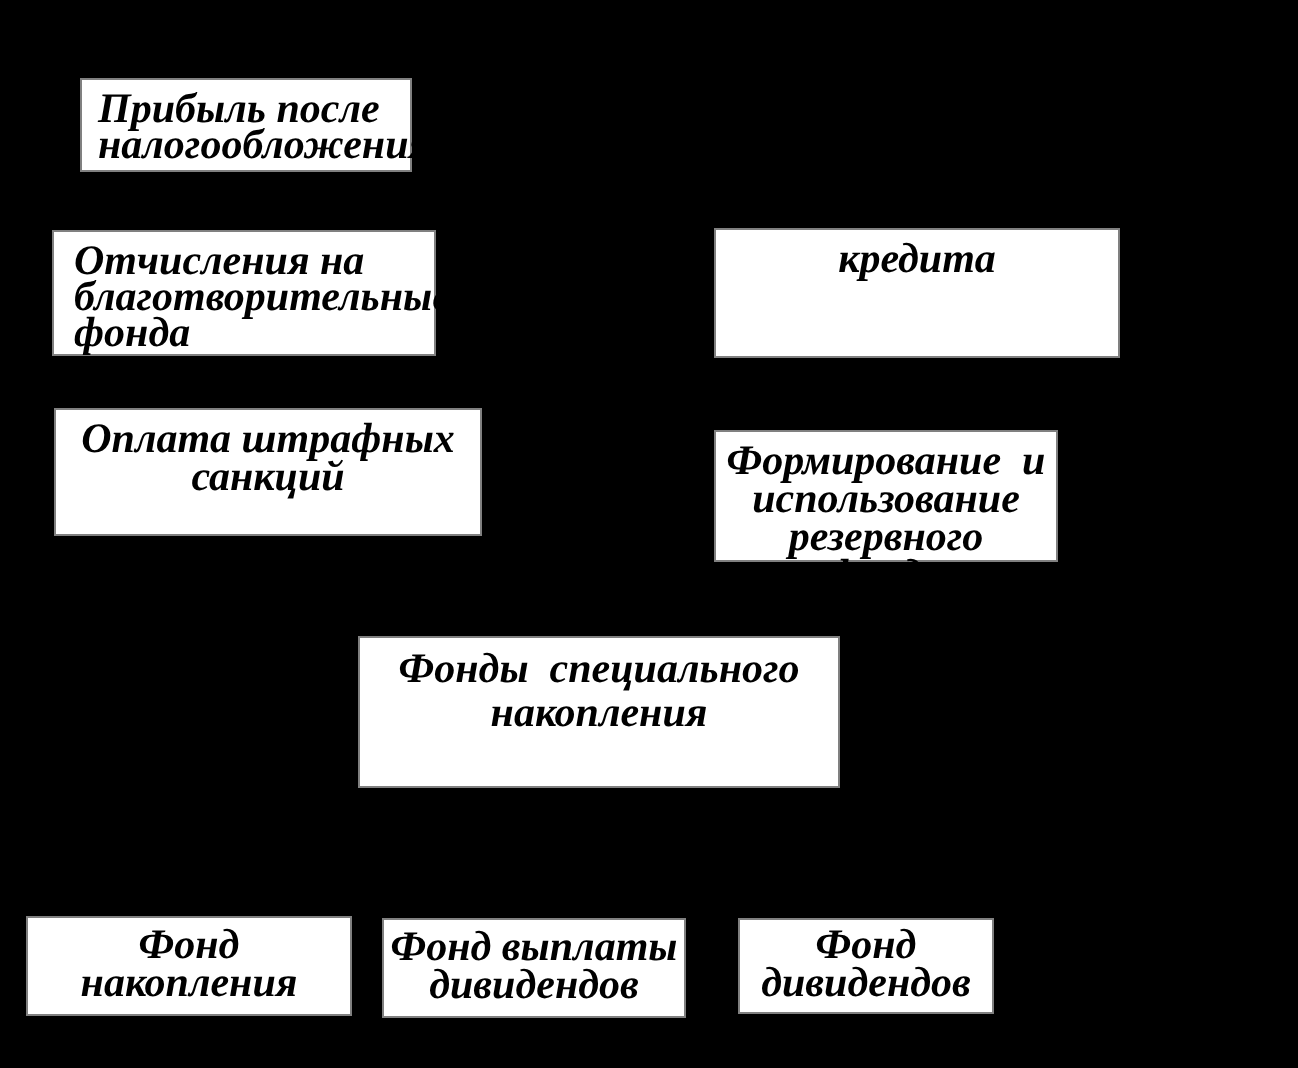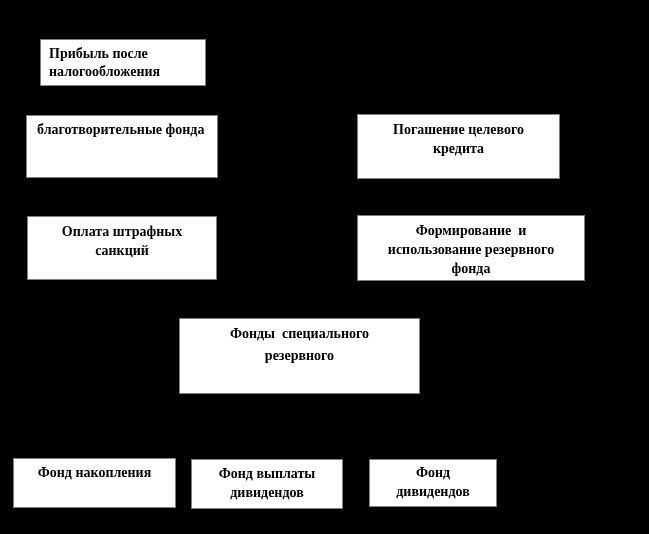--- a/index.html
+++ b/index.html
@@ -14,74 +14,75 @@
     overflow: hidden;
     font-family: "Liberation Serif", serif;
   }
   .node {
     position: absolute;
     box-sizing: border-box;
     background: var(--box-fill, #ffffff);
     border: 1px solid var(--box-border, #808080);
     color: var(--text, #000000);
     font-weight: bold;
-    font-size: 14px;
+    font-size: 21px;
     line-height: 19px;
     padding-top: 5px;
     text-align: center;
+    font-style: italic;
   }
   .node .ln {
     display: block;
     white-space: pre-wrap;
   }
   .align-left { text-align: left; }
 
   .n-profit       { left: 40px;  top: 39px;  width: 166px; height: 47px;  padding-left: 8px;  line-height: 18px; }
   .n-charity      { left: 26px;  top: 115px; width: 192px; height: 63px;  padding-left: 10px; line-height: 18px; }
   .n-credit       { left: 357px; top: 114px; width: 203px; height: 65px; }
-  .n-penalties    { left: 27px;  top: 216px; width: 190px; height: 64px; }
-  .n-reserve      { left: 357px; top: 215px; width: 228px; height: 66px; }
+  .n-penalties    { left: 27px;  top: 204px; width: 214px; height: 64px; }
+  .n-reserve      { left: 357px; top: 215px; width: 172px; height: 66px; }
   .n-special      { left: 179px; top: 318px; width: 241px; height: 76px; line-height: 22px; padding-top: 4px; text-align: center; }
   .n-accumulation { left: 13px;  top: 458px; width: 163px; height: 50px; padding-top: 4px; }
   .n-dividends    { left: 191px; top: 459px; width: 152px; height: 50px; padding-top: 4px; }
   .n-consumption  { left: 369px; top: 459px; width: 128px; height: 48px; padding-top: 3px; }
 </style>
 </head>
 <body>
 
 <div class="canvas">
 
   <div class="node n-profit align-left">
     <span class="ln">Прибыль после</span>
     <span class="ln">налогообложения</span>
   </div>
 
   <div class="node n-charity align-left">
+    <span class="ln">Отчисления на</span>
     <span class="ln">благотворительные фонда</span>
   </div>
 
   <div class="node n-credit">
-    <span class="ln">Погашение целевого</span>
     <span class="ln">кредита</span>
   </div>
 
   <div class="node n-penalties">
     <span class="ln">Оплата штрафных</span>
     <span class="ln">санкций</span>
   </div>
 
   <div class="node n-reserve">
     <span class="ln">Формирование  и</span>
     <span class="ln">использование резервного</span>
     <span class="ln">фонда</span>
   </div>
 
   <div class="node n-special">
     <span class="ln">Фонды  специального</span>
-    <span class="ln">резервного</span>
+    <span class="ln">накопления</span>
   </div>
 
   <div class="node n-accumulation">
     <span class="ln">Фонд накопления</span>
   </div>
 
   <div class="node n-dividends">
     <span class="ln">Фонд выплаты</span>
     <span class="ln">дивидендов</span>
   </div>

